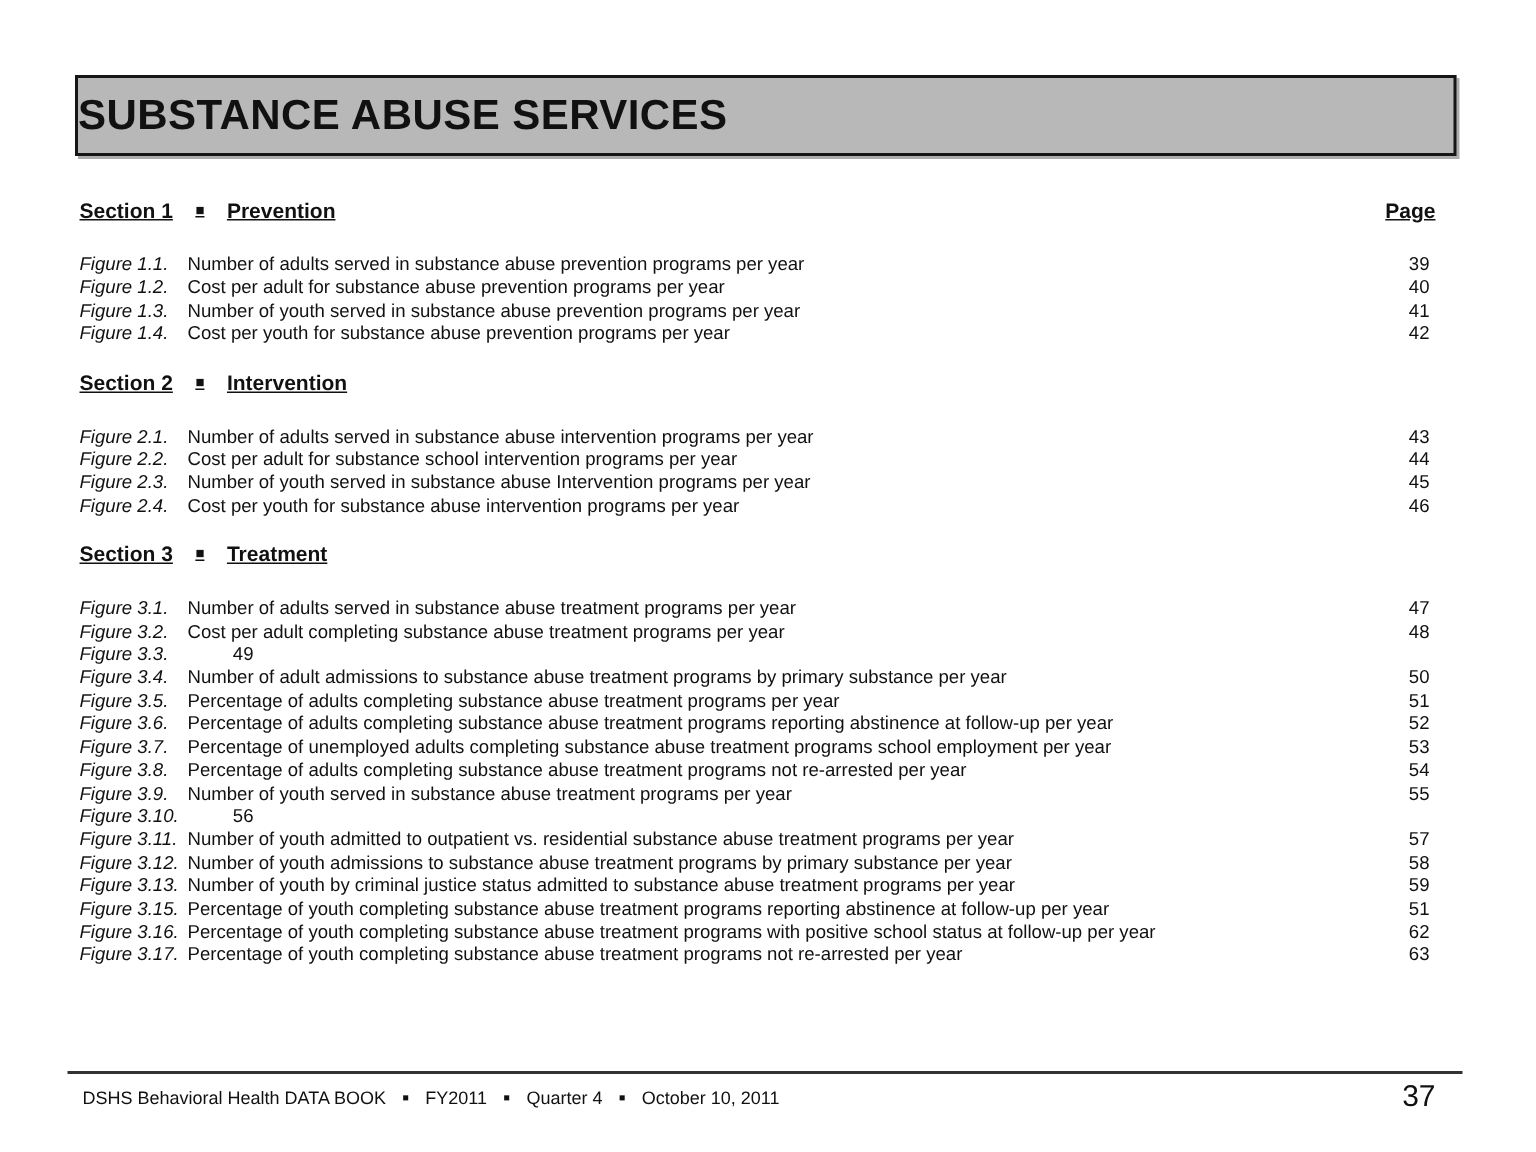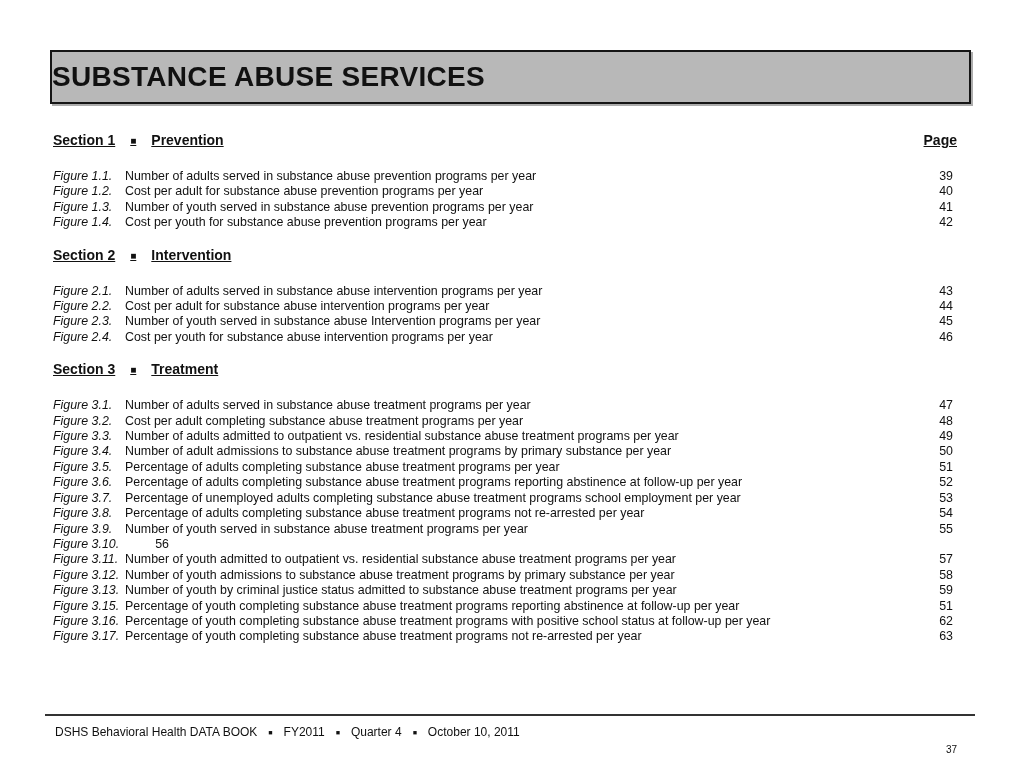--- a/index.html
+++ b/index.html
@@ -41,22 +41,22 @@
   .page-col-header{margin-left:auto;font-size:14px;}
   .entry{display:flex;font-size:12.4px;line-height:15.4px;}
   .fig-label{flex:none;width:72px;font-style:italic;white-space:nowrap;}
   .fig-title{flex:1;white-space:nowrap;overflow:visible;}
   .fig-page{flex:none;width:44px;text-align:right;padding-right:4px;}
   .footer-rule{
     position:absolute;left:45px;top:714px;width:930px;height:0;
     border-top:2px solid var(--rule);
   }
   .folio{
-    position:absolute;top:744px;right:67px;
-    font-size:10px;
+    position:absolute;top:720px;right:67px;
+    font-size:20px;
   }
   .footer{
     position:absolute;left:55px;top:725px;
     display:flex;align-items:center;
     font-size:12px;line-height:15px;
   }
   .footer-sep{font-size:7px;margin:0 11px;line-height:15px;}
 </style>
 </head>
 <body>
@@ -111,21 +111,21 @@
     </div>
     <div class="entries">
   <div class="entry">
     <span class="fig-label">Figure 2.1.</span>
     <span class="fig-title">Number of adults served in substance abuse intervention programs per year</span>
     <span class="fig-page">43</span>
   </div>
 
   <div class="entry">
     <span class="fig-label">Figure 2.2.</span>
-    <span class="fig-title">Cost per adult for substance abuse intervention programs per year</span>
+    <span class="fig-title">Cost per adult for substance school intervention programs per year</span>
     <span class="fig-page">44</span>
   </div>
 
   <div class="entry">
     <span class="fig-label">Figure 2.3.</span>
     <span class="fig-title">Number of youth served in substance abuse Intervention programs per year</span>
     <span class="fig-page">45</span>
   </div>
 
   <div class="entry">
@@ -151,21 +151,20 @@
   </div>
 
   <div class="entry">
     <span class="fig-label">Figure 3.2.</span>
     <span class="fig-title">Cost per adult completing substance abuse treatment programs per year</span>
     <span class="fig-page">48</span>
   </div>
 
   <div class="entry">
     <span class="fig-label">Figure 3.3.</span>
-    <span class="fig-title">Number of adults admitted to outpatient vs. residential substance abuse treatment programs per year</span>
     <span class="fig-page">49</span>
   </div>
 
   <div class="entry">
     <span class="fig-label">Figure 3.4.</span>
     <span class="fig-title">Number of adult admissions to substance abuse treatment programs by primary substance per year</span>
     <span class="fig-page">50</span>
   </div>
 
   <div class="entry">

